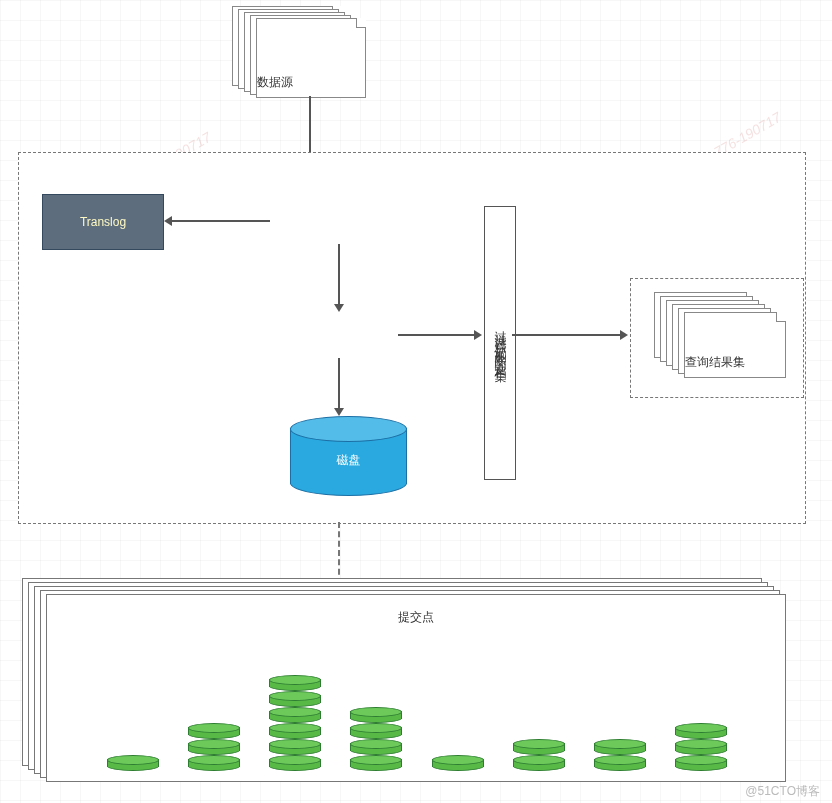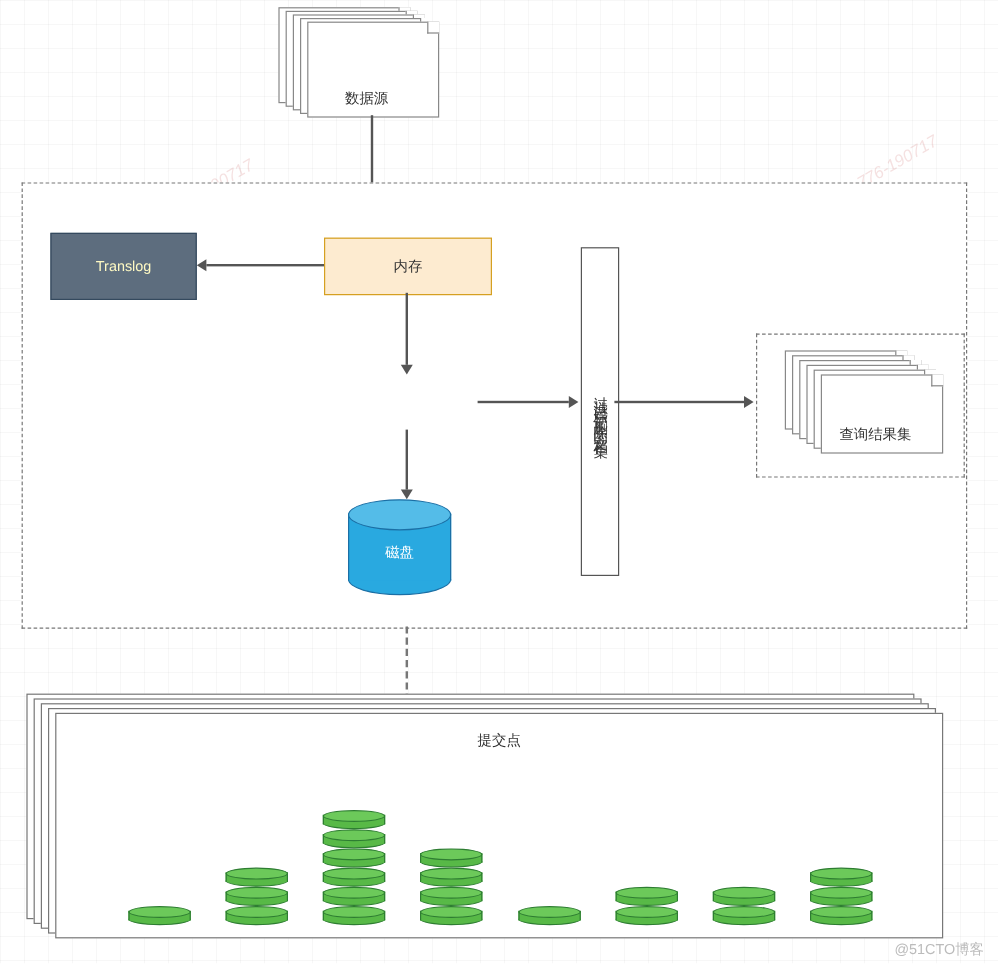--- a/index.html
+++ b/index.html
@@ -8,21 +8,21 @@
     background-size:20px 20px}
   .container-dashed{position:absolute;border:1px dashed #777;background:#fff}
   .box{position:absolute;border:1px solid #888;display:flex;align-items:center;justify-content:center;background:#fff;text-align:center}
   .box.dark{background:#5d6d7e;color:#fef9c3;border-color:#34495e}
   .box.peach{background:#fdebd0;border-color:#d5a021}
   .box.peach2{background:#fdebd0;border-color:#d5a021}
   .vert-label{position:absolute;border:1px solid #555;background:#fff;display:flex;align-items:center;justify-content:center;writing-mode:vertical-rl;letter-spacing:4px;padding:6px 2px}
   .doc-stack{position:absolute}
   .doc-stack .sheet{position:absolute;width:100%;height:100%;background:#fff;border:1px solid #888}
   .doc-stack .sheet .fold{position:absolute;top:-1px;right:-1px;width:9px;height:9px;background:#fff;border-left:1px solid #888;border-bottom:1px solid #888}
-  .doc-stack .lbl{position:absolute;bottom:6px;left:0;right:11px;text-align:center}
+  .doc-stack .lbl{position:absolute;bottom:6px;left:0;right:11px;}
   .arrow{position:absolute;background:#555}
   .arrow.h{height:2px}
   .arrow.v{width:2px}
   .ah{position:absolute;width:0;height:0}
   .ah.right{border-top:5px solid transparent;border-bottom:5px solid transparent;border-left:8px solid #555}
   .ah.left{border-top:5px solid transparent;border-bottom:5px solid transparent;border-right:8px solid #555}
   .ah.down{border-left:5px solid transparent;border-right:5px solid transparent;border-top:8px solid #555}
   .dline{position:absolute;border-left:2px dashed #777}
   .disk-stack{position:absolute}
   .disk{position:absolute;left:0;width:52px;height:16px}
@@ -73,38 +73,35 @@
 
   <div class="arrow v" style="left:309px;top:96px;height:94px"></div>
   <div class="ah down" style="left:305px;top:190px"></div>
 
   <div class="container-dashed" style="left:18px;top:152px;width:786px;height:370px"></div>
 
   <div class="box dark" style="left:42px;top:194px;width:120px;height:54px">
     <span>Translog</span>
   </div>
 
-  <div class="box peach" style="left:270px;top:198px;width:138px;height:46px">
-    <span>内存</span>
-  </div>
 
   <div class="arrow h" style="left:172px;top:220px;width:98px"></div>
   <div class="ah left" style="left:164px;top:216px"></div>
 
   <div class="arrow v" style="left:338px;top:244px;height:60px"></div>
   <div class="ah down" style="left:334px;top:304px"></div>
 
 
   <div class="arrow h" style="left:398px;top:334px;width:76px"></div>
   <div class="ah right" style="left:474px;top:330px"></div>
 
   <div class="arrow v" style="left:338px;top:358px;height:50px"></div>
   <div class="ah down" style="left:334px;top:408px"></div>
 
-  <div class="bigcyl" style="left:290px;top:416px;width:86px;height:80px">
+  <div class="bigcyl" style="left:290px;top:416px;width:117px;height:80px">
     <div class="bot"></div>
       <div class="body"></div>
       <div class="top"></div>
     <div class="lbl">磁盘</div>
   </div>
 
   <div class="vert-label" style="left:484px;top:206px;width:26px;height:260px">
     <span>过滤已标记删除的文档集</span>
   </div>
 

